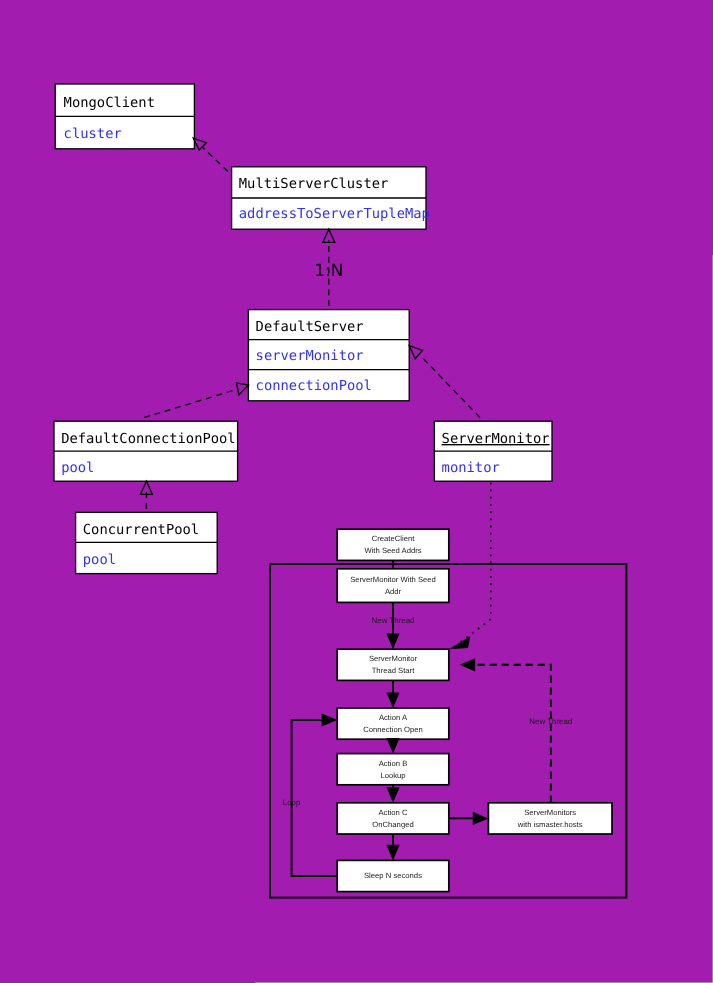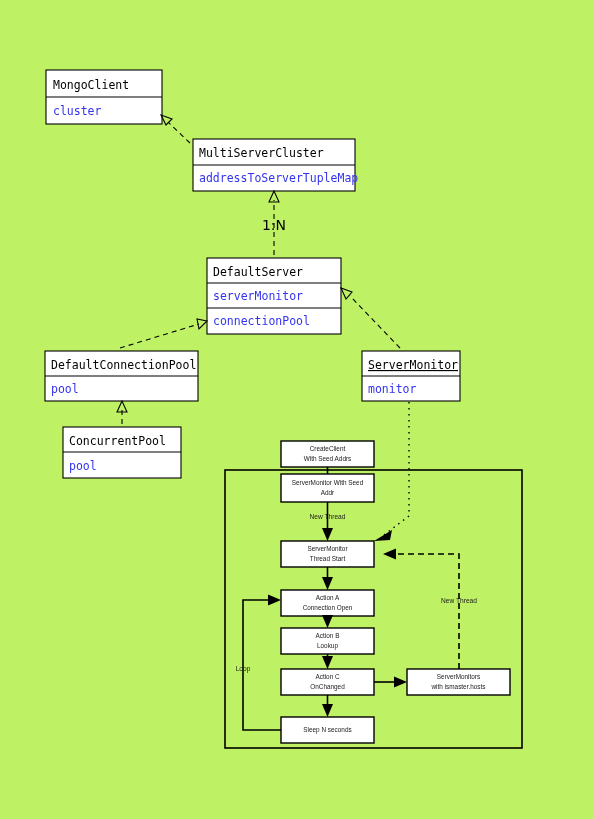--- a/index.html
+++ b/index.html
@@ -11,21 +11,21 @@
   body {
     width: 594px;
     height: 819px;
     overflow: hidden;
     font-family: "DejaVu Sans", sans-serif;
   }
   #diagram-root {
     position: relative;
     width: 594px;
     height: 819px;
-    background: #bef264;
+    background: #a21caf;
   }
   svg#diagram {
     display: block;
     width: 594px;
     height: 819px;
   }
   .cls-box {
     fill: #ffffff;
     stroke: #000000;
     stroke-width: 1.1;

